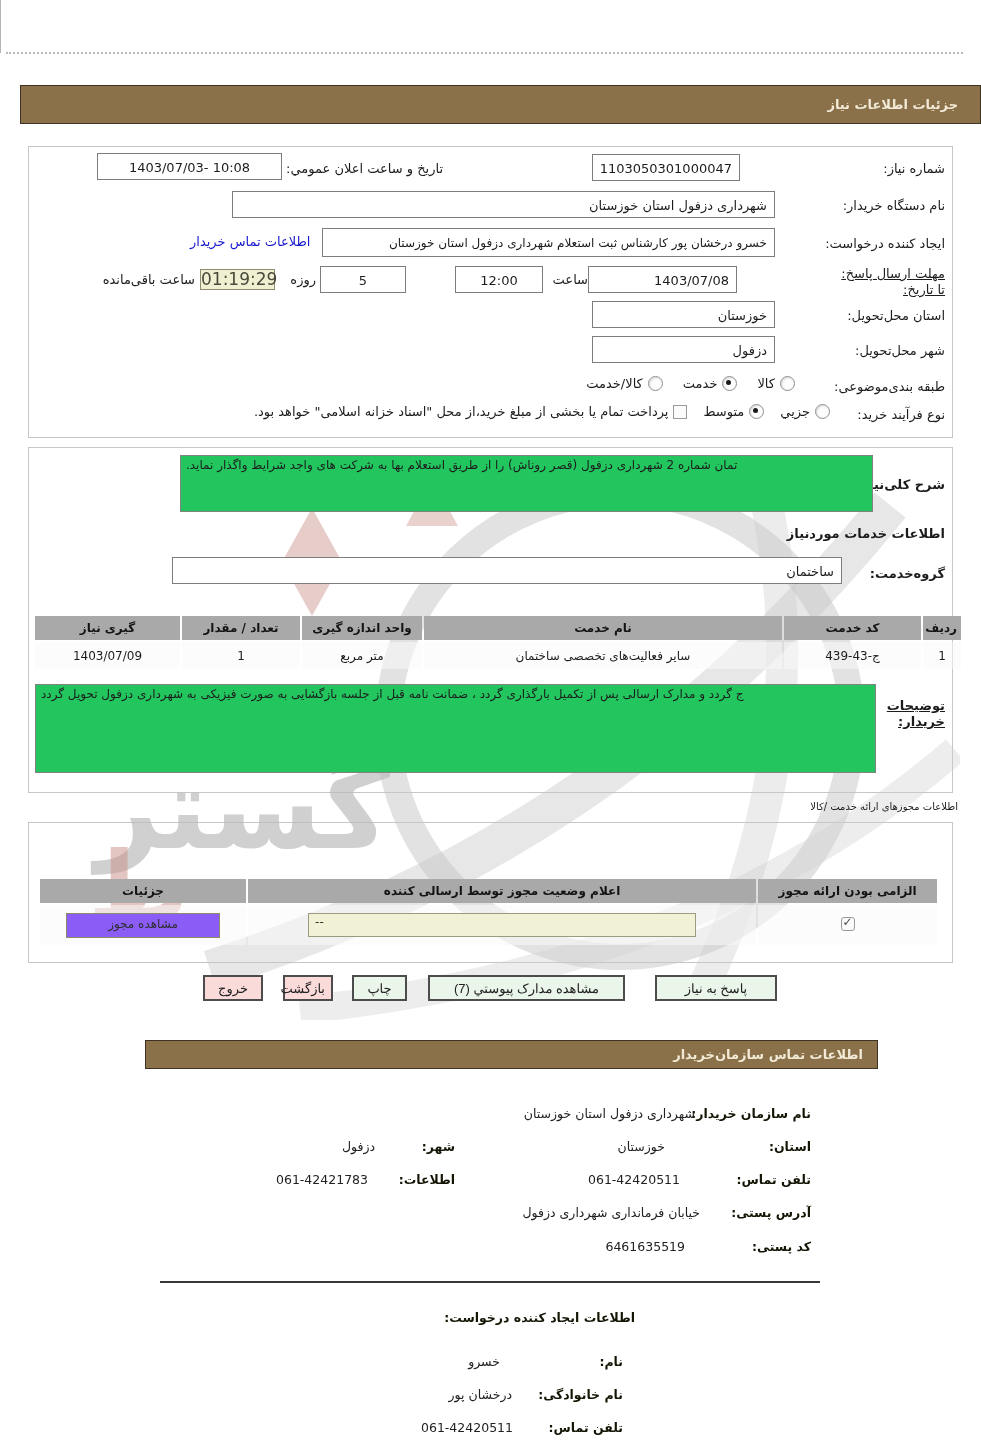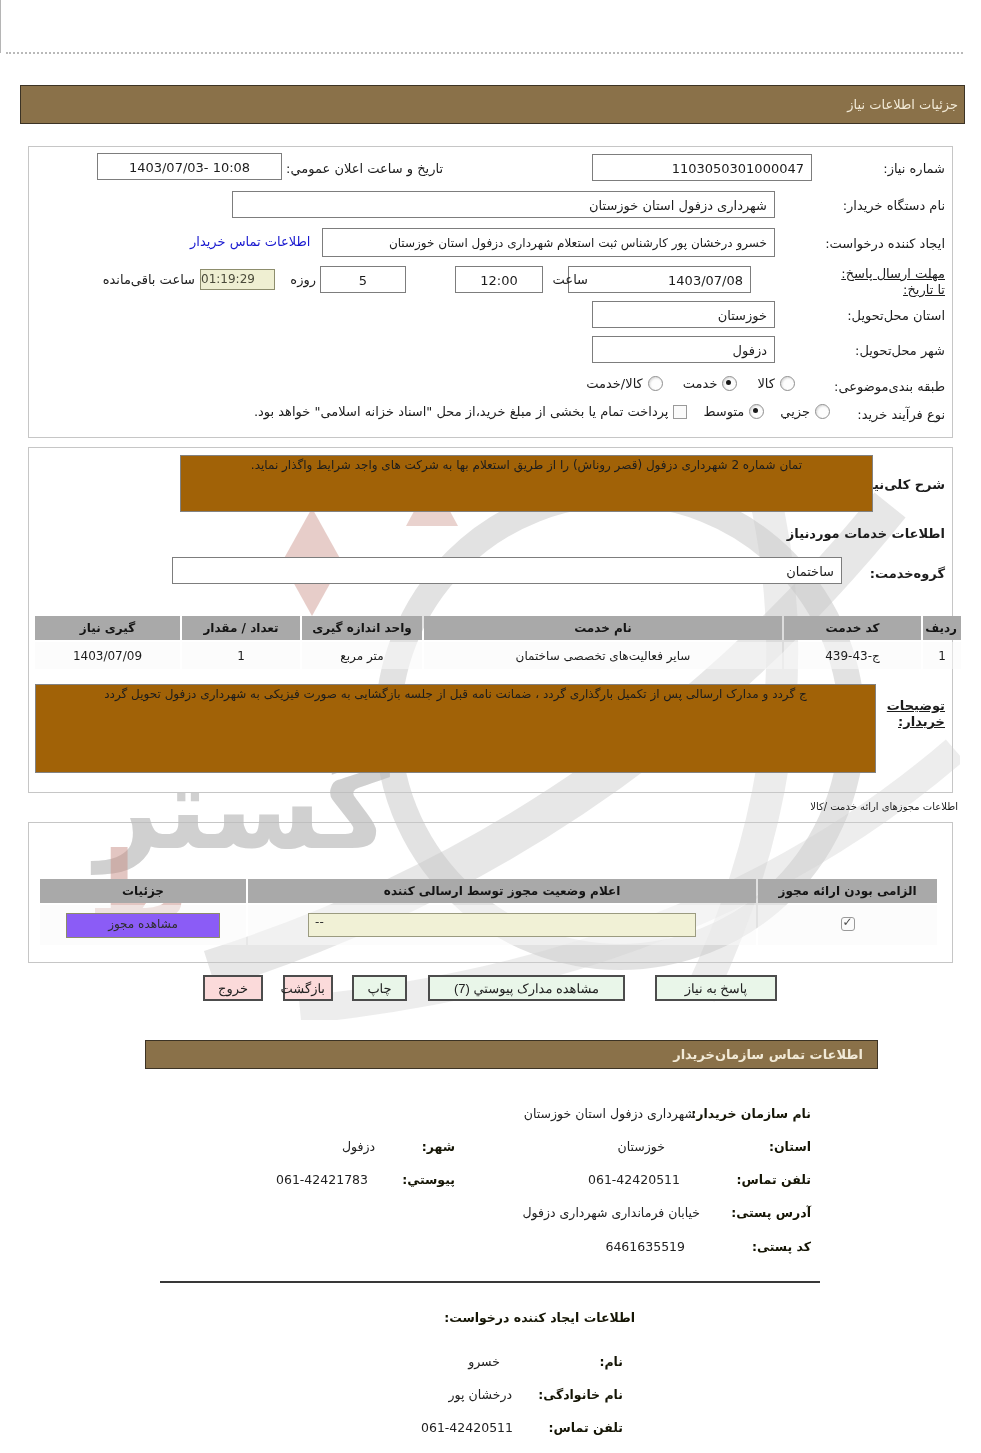--- a/index.html
+++ b/index.html
@@ -3,54 +3,54 @@
 <meta charset="utf-8">
 <style>
   html,body{margin:0;padding:0;background:#fff;}
   .page{position:relative;width:981px;height:1453px;background:#ffffff;overflow:hidden;
         font-family:"DejaVu Sans",sans-serif;color:#1c1c1c;direction:rtl;}
   .edge-line{position:absolute;left:0;top:0;width:1px;height:53px;background:#b5b5b5;}
   .dotted-rule{position:absolute;left:6px;top:52px;width:957px;border-top:2px dotted #b9b9b9;}
 
   .titlebar{position:absolute;background:#8a7149;border:1px solid #3c3325;color:#f2ead7;
             font-size:13px;text-align:right;}
-  .titlebar.main{left:20px;top:85px;width:937px;height:37px;line-height:37px;padding-right:6px;}
+  .titlebar.main{left:20px;top:85px;width:937px;height:37px;line-height:37px;padding-right:22px;font-weight:bold;}
   .titlebar.contact{left:145px;top:1040px;width:717px;height:27px;line-height:27px;padding-right:14px;font-weight:bold;}
 
   .panel{position:absolute;border:1px solid #c6c6c6;background:transparent;}
   .p1{left:28px;top:146px;width:923px;height:290px;}
   .p2{left:28px;top:447px;width:923px;height:344px;}
   .p3{left:28px;top:822px;width:923px;height:139px;}
 
   .lbl{position:absolute;font-size:13px;white-space:nowrap;z-index:2;color:#1c1c1c;}
   .lbl.b{font-weight:bold;}
   .lbl.wrap{white-space:normal;text-align:right;line-height:16px;text-decoration:underline;}
 
   .box{position:absolute;height:27px;line-height:27px;background:#fff;border:1px solid #7d7d7d;
        font-size:13px;padding:0 7px;text-align:right;overflow:hidden;white-space:nowrap;z-index:2;box-sizing:border-box;}
   .box.center{text-align:center;}
   .ltr{direction:ltr;unicode-bidi:embed;}
 
   .link{position:absolute;font-size:13px;color:#1717cf;cursor:pointer;z-index:2;white-space:nowrap;}
 
   .countdown{position:absolute;left:200px;top:269px;width:73px;height:19px;line-height:19px;
-             background:#efefd2;border:1px solid #8d8d6d;font-size:12px;text-align:left;
+             background:#efefd2;border:1px solid #8d8d6d;font-size:17px;text-align:right;
              color:#4a4a3a;z-index:2;box-sizing:content-box;}
 
   .optrow{position:absolute;display:flex;direction:rtl;align-items:center;gap:20px;font-size:13px;z-index:2;}
   .opt{display:flex;align-items:center;gap:5px;white-space:nowrap;}
   .radio{width:13px;height:13px;border:1px solid #8f8f8f;border-radius:50%;background:#fdfdfd;
          box-shadow:inset 1px 1px 2px #d8d8d8;display:inline-block;position:relative;flex:none;}
   .radio.on::after{content:"";position:absolute;left:3px;top:3px;width:5px;height:5px;border-radius:50%;background:#1a1a1a;}
   .cbx{width:12px;height:12px;border:1px solid #9a9a9a;background:#fbfbfb;display:inline-block;flex:none;}
   .cbx.on{position:relative;border-radius:3px;}
   .cbx.on::after{content:"\2713";position:absolute;left:1px;top:-3px;font-size:12px;font-weight:bold;color:#4a4a4a;}
 
-  .ta{position:absolute;background:#a16207;border:1px solid #828282;font-size:12px;padding:2px 5px;
-      text-align:center;overflow:hidden;white-space:nowrap;z-index:2;box-sizing:border-box;}
+  .ta{position:absolute;background:#22c55e;border:1px solid #828282;font-size:12px;padding:2px 5px;
+      text-align:left;overflow:hidden;white-space:nowrap;z-index:2;box-sizing:border-box;}
 
   .grid{position:absolute;border-collapse:separate;border-spacing:2px;direction:rtl;z-index:2;table-layout:fixed;}
   .grid th{background:#a9a9a9;color:#141414;font-size:12px;font-weight:bold;height:24px;padding:0 4px;overflow:hidden;white-space:nowrap;}
   .grid td{font-size:12px;text-align:center;height:27px;padding:0 4px;overflow:hidden;white-space:nowrap;background:rgba(250,250,250,.55);}
 
   .permit-status{width:374px;height:20px;background:#f1f1d6;border:1px solid #9b9b80;direction:ltr;
                  text-align:left;padding:1px 6px;font-size:12px;color:#333;display:inline-block;box-sizing:content-box;}
   .permit-btn{width:152px;height:23px;background:#8b5cf6;border:1px solid #8d8d68;font-size:12px;
               color:#2e2e2e;display:inline-block;line-height:21px;cursor:pointer;}
 
@@ -84,37 +84,37 @@
     <text x="128" y="470" font-size="96" font-weight="bold" fill="#c98f86" opacity="0.5" font-family="DejaVu Sans, sans-serif">ط</text>
   </svg>
 
   <div class="titlebar main">
     <span>جزئیات اطلاعات نیاز</span>
   </div>
 
   <div class="panel p1"></div>
 
   <span class="lbl" style="top:161px;right:36px">شماره نیاز:</span>
-  <div class="box" style="top:154px;left:592px;width:220px">
+  <div class="box" style="top:154px;left:592px;width:148px">
     <span class="ltr">1103050301000047</span>
   </div>
   <span class="lbl" style="top:161px;right:538px">تاريخ و ساعت اعلان عمومي:</span>
   <div class="box center" style="top:153px;left:97px;width:185px">
     <span class="ltr">1403/07/03- 10:08</span>
   </div>
 
   <span class="lbl" style="top:198px;right:36px">نام دستگاه خریدار:</span>
   <div class="box" style="top:191px;left:232px;width:543px">شهرداری دزفول استان خوزستان</div>
 
   <span class="lbl" style="top:236px;right:36px">ایجاد کننده درخواست:</span>
   <div class="box" style="top:228px;left:322px;width:453px;height:29px;line-height:29px;font-size:12px">خسرو درخشان پور کارشناس ثبت استعلام شهرداری دزفول استان خوزستان</div>
   <span class="link" style="top:234px;left:190px">اطلاعات تماس خریدار</span>
 
   <span class="lbl wrap" style="top:266px;right:36px;width:112px">مهلت ارسال پاسخ: تا تاریخ:</span>
-  <div class="box" style="top:266px;left:568px;width:183px">
+  <div class="box" style="top:266px;left:588px;width:149px">
     <span class="ltr">1403/07/08</span>
   </div>
   <span class="lbl" style="top:272px;right:393px">ساعت</span>
   <div class="box center" style="top:266px;left:455px;width:88px">
     <span class="ltr">12:00</span>
   </div>
   <div class="box center" style="top:266px;left:320px;width:86px">5</div>
   <span class="lbl" style="top:272px;right:665px">روزه</span>
   <div class="countdown ltr">01:19:29</div>
   <span class="lbl" style="top:272px;right:786px">ساعت باقی‌مانده</span>
@@ -246,21 +246,21 @@
   <span class="crow-lbl" style="top:1106px;right:170px">نام سازمان  خریدار:</span>
   <span class="crow-val" style="top:1106px;right:286px">شهرداری دزفول استان خوزستان</span>
 
   <span class="crow-lbl" style="top:1139px;right:170px">استان:</span>
   <span class="crow-val" style="top:1139px;right:316px">خوزستان</span>
   <span class="crow-lbl" style="top:1139px;right:526px">شهر:</span>
   <span class="crow-val" style="top:1139px;right:606px">دزفول</span>
 
   <span class="crow-lbl" style="top:1172px;right:170px">تلفن تماس:</span>
   <span class="crow-val ltr" style="top:1172px;right:301px">061-42420511</span>
-  <span class="crow-lbl" style="top:1172px;right:526px">پیوستي:</span>
+  <span class="crow-lbl" style="top:1172px;right:526px">اطلاعات:</span>
   <span class="crow-val ltr" style="top:1172px;right:613px">061-42421783</span>
 
   <span class="crow-lbl" style="top:1205px;right:170px">آدرس پستی:</span>
   <span class="crow-val" style="top:1205px;right:281px">خیابان فرمانداری شهرداری دزفول</span>
 
   <span class="crow-lbl" style="top:1239px;right:170px">کد پستی:</span>
   <span class="crow-val ltr" style="top:1239px;right:296px">6461635519</span>
 
   <div class="divider"></div>
 

